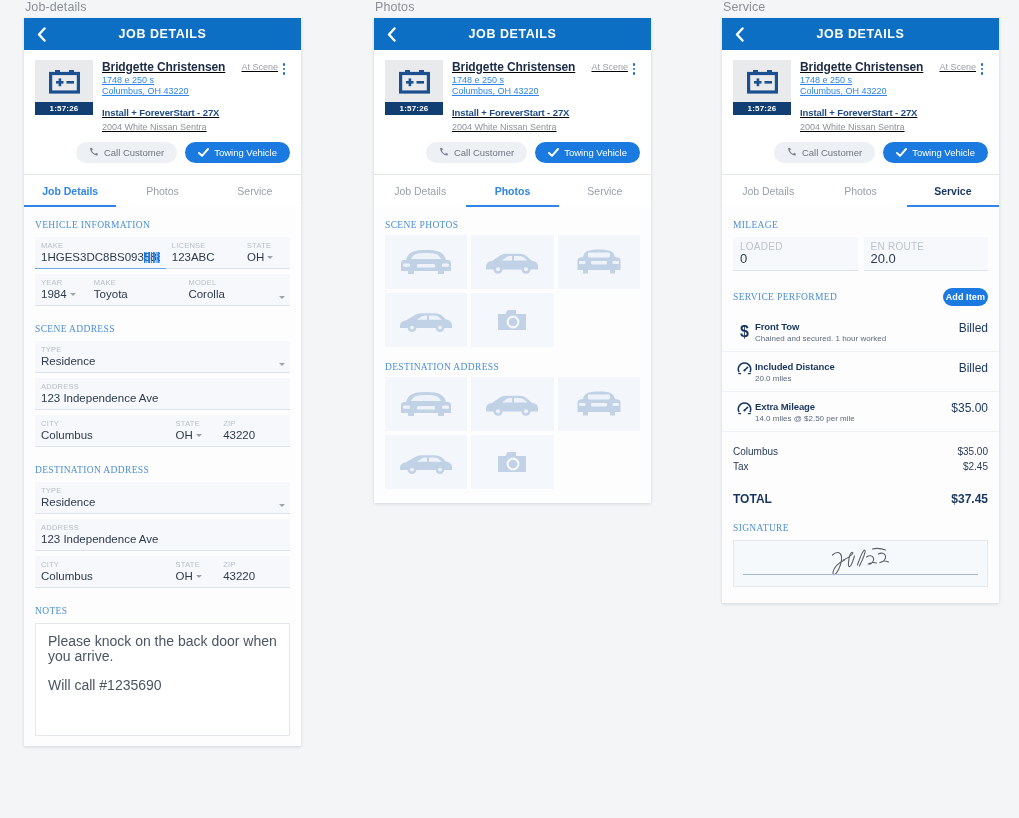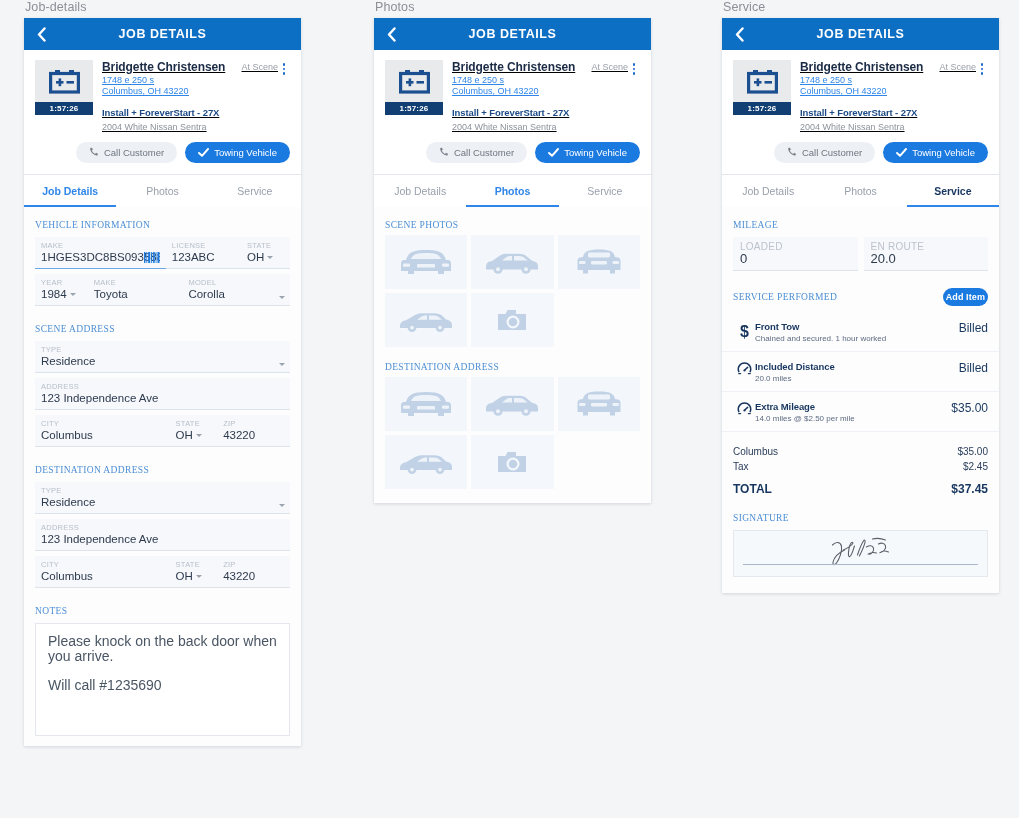--- a/index.html
+++ b/index.html
@@ -186,21 +186,21 @@
   .svc-text { flex: 1; min-width: 0; }
   .svc-name { font-size: 9.5px; font-weight: bold; color: #17365f; letter-spacing: -.1px; }
   .svc-desc { font-size: 8px; color: #5d6b80; margin-top: 2px; }
   .svc-amt { font-size: 12px; color: #17365f; white-space: nowrap; padding-left: 6px; }
 
   .totals { padding: 12px 11px 0 11px; }
   .total-row {
     display: flex; justify-content: space-between; font-size: 10px;
     color: #2a3d59; line-height: 15px;
   }
-  .total-row.grand { font-size: 12px; font-weight: bold; color: #17365f; margin-top: 8px; }
+  .total-row.grand { font-size: 12px; font-weight: bold; color: #17365f; margin-top: 18px; }
 
   .sig-box {
     margin: 0 11px; background: #f6f9fc; border: 1px solid #e4e9f0;
     height: 47px; position: relative; cursor: crosshair;
   }
   .sig-line {
     position: absolute; left: 9px; right: 9px; bottom: 11px;
     border-bottom: 1px solid #aab8cc;
   }
   .sig-mark { position: absolute; left: 50%; top: 6px; transform: translateX(-48%); }

